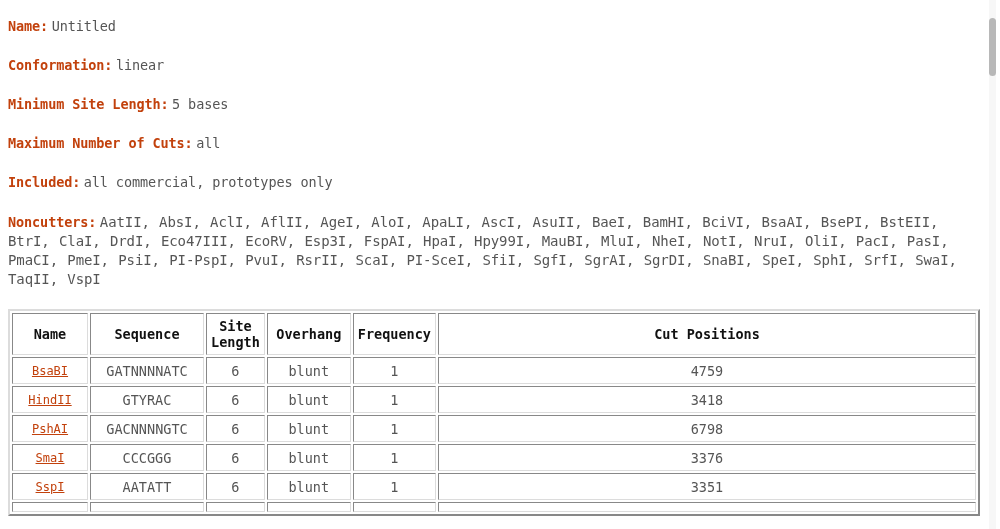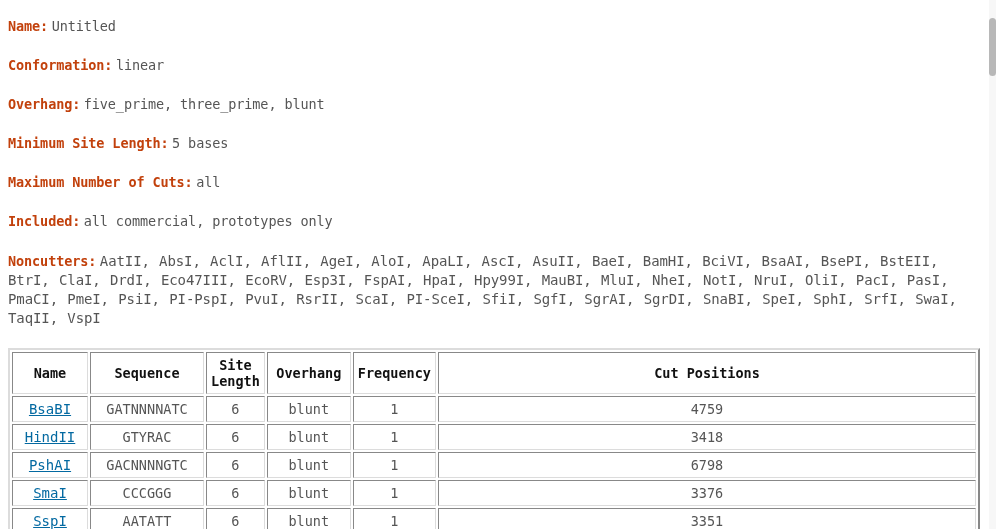--- a/index.html
+++ b/index.html
@@ -95,24 +95,24 @@
   }
   .col-name    { width: 76px; }
   .col-seq     { width: 114px; }
   .col-sitelen { width: 52px; }
   .col-over    { width: 84px; }
   .col-freq    { width: 80px; }
   .col-cuts    { width: auto; }
 
   td.name-cell { padding: 3px 4px; }
   a.enzyme-link {
-    color: #0369a1;
+    color: #c2410c;
     text-decoration: underline;
     font-family: "DejaVu Sans Mono", "Liberation Mono", monospace;
-    font-size: 14px;
+    font-size: 12px;
     cursor: pointer;
   }
 
   
   .scrollbar-track {
     position: absolute;
     top: 0;
     right: 4px;
     width: 7px;
     height: 529px;
@@ -138,24 +138,20 @@
     <p class="param-line">
       <span class="param-label">Name:</span>
       <span class="param-value">Untitled</span>
     </p>
 
     <p class="param-line">
       <span class="param-label">Conformation:</span>
       <span class="param-value">linear</span>
     </p>
 
-    <p class="param-line">
-      <span class="param-label">Overhang:</span>
-      <span class="param-value">five_prime, three_prime, blunt</span>
-    </p>
 
     <p class="param-line">
       <span class="param-label">Minimum Site Length:</span>
       <span class="param-value">5 bases</span>
     </p>
 
     <p class="param-line">
       <span class="param-label">Maximum Number of Cuts:</span>
       <span class="param-value">all</span>
     </p>

